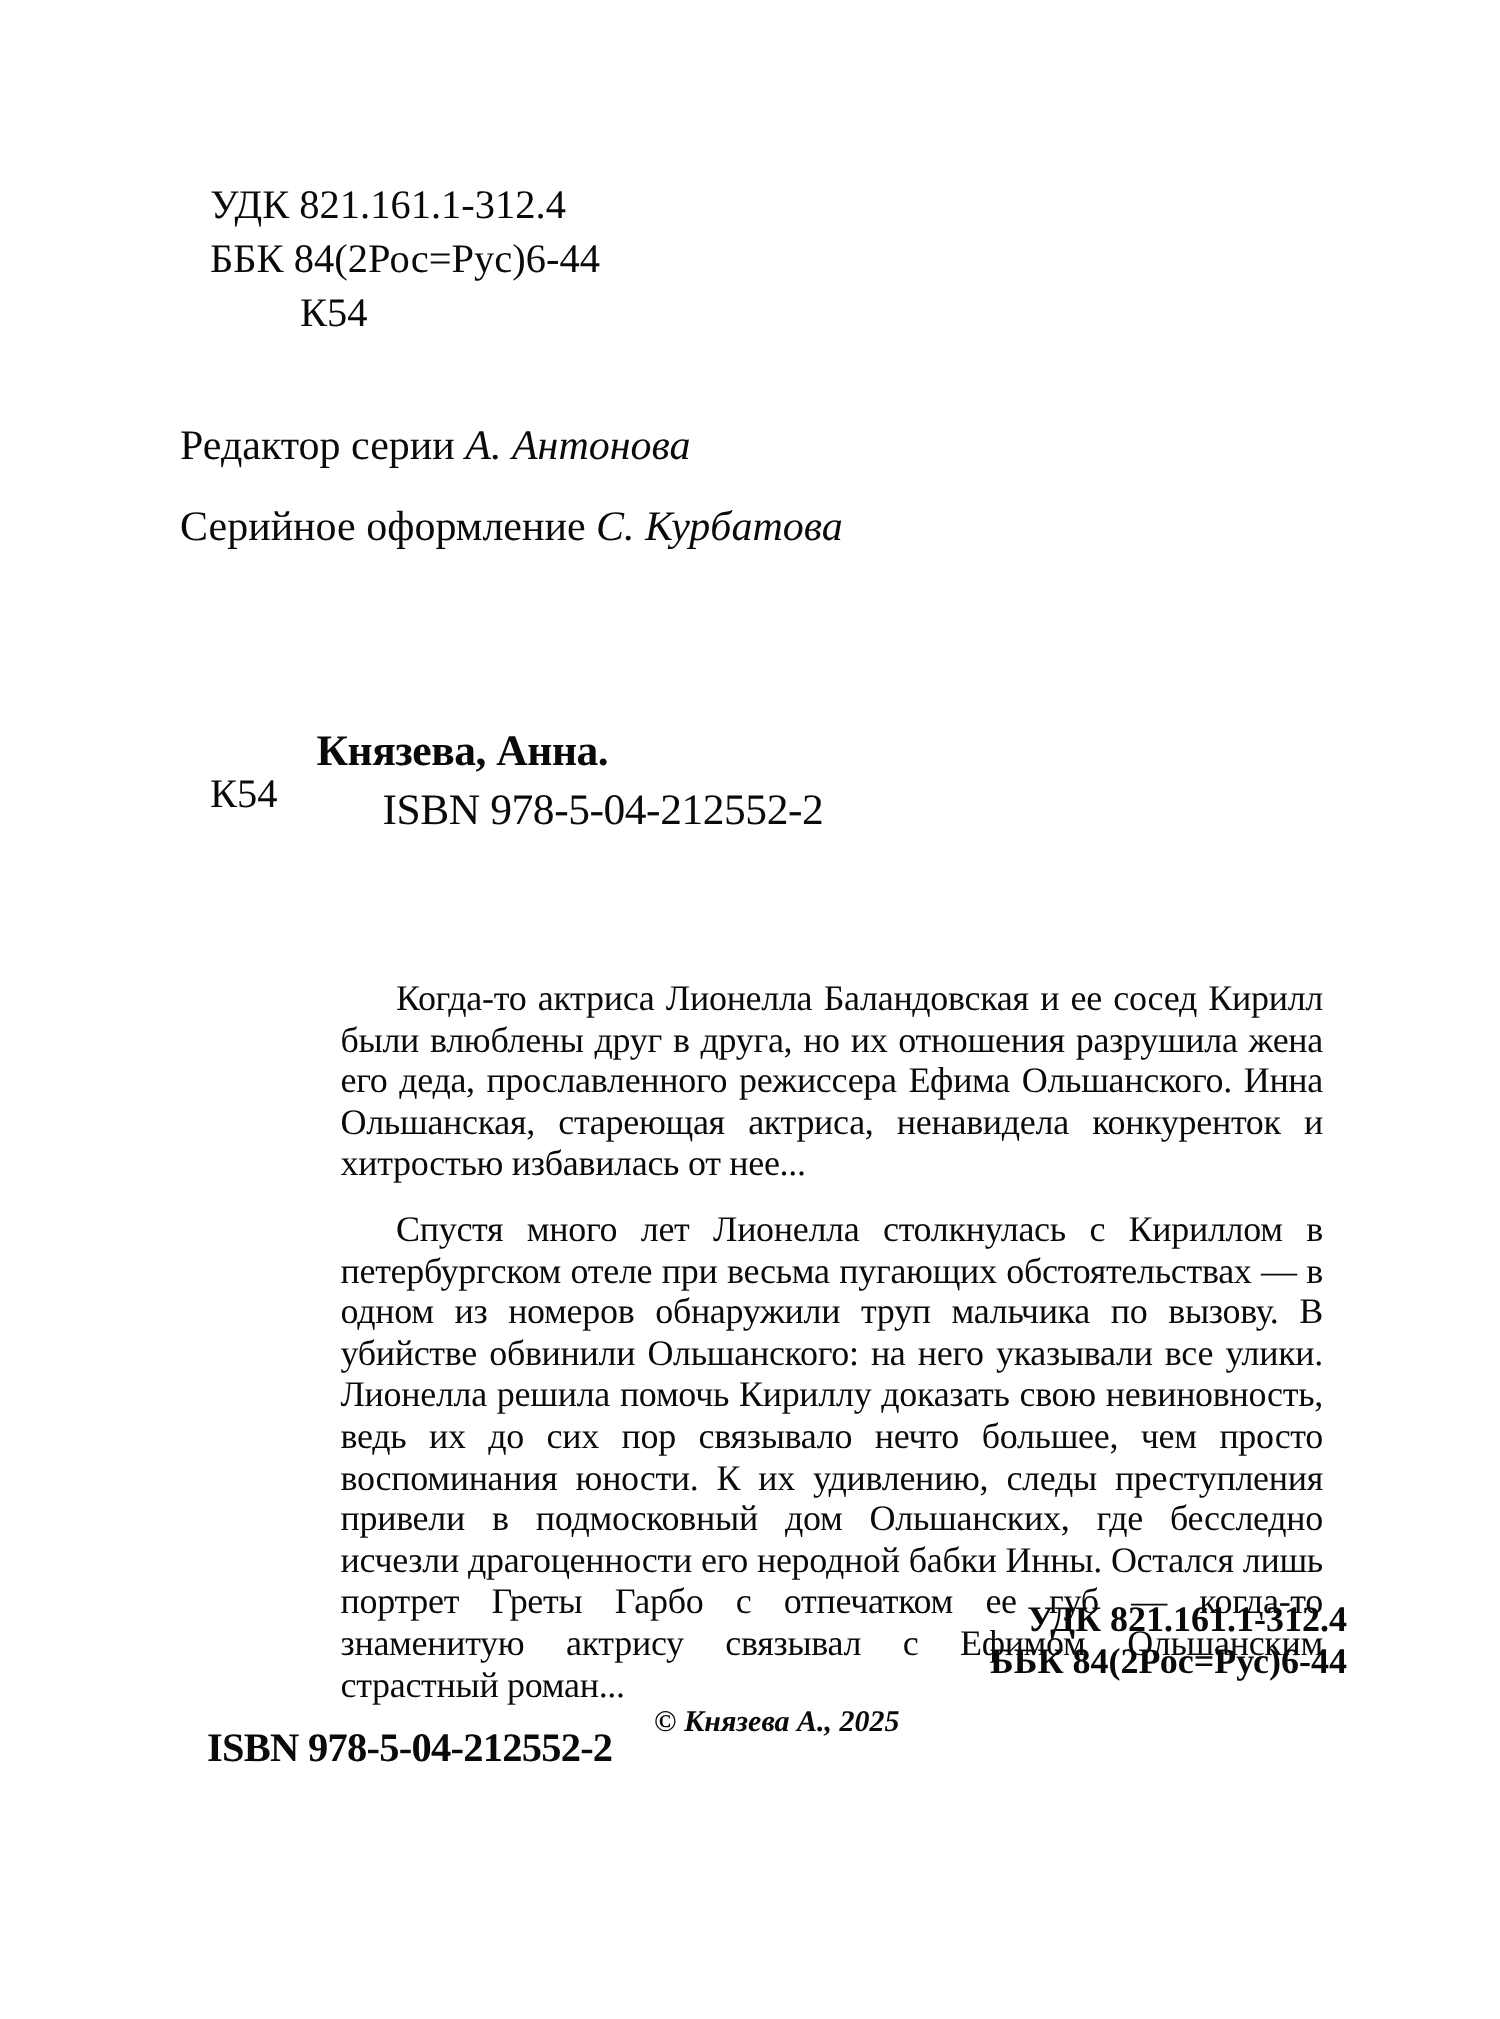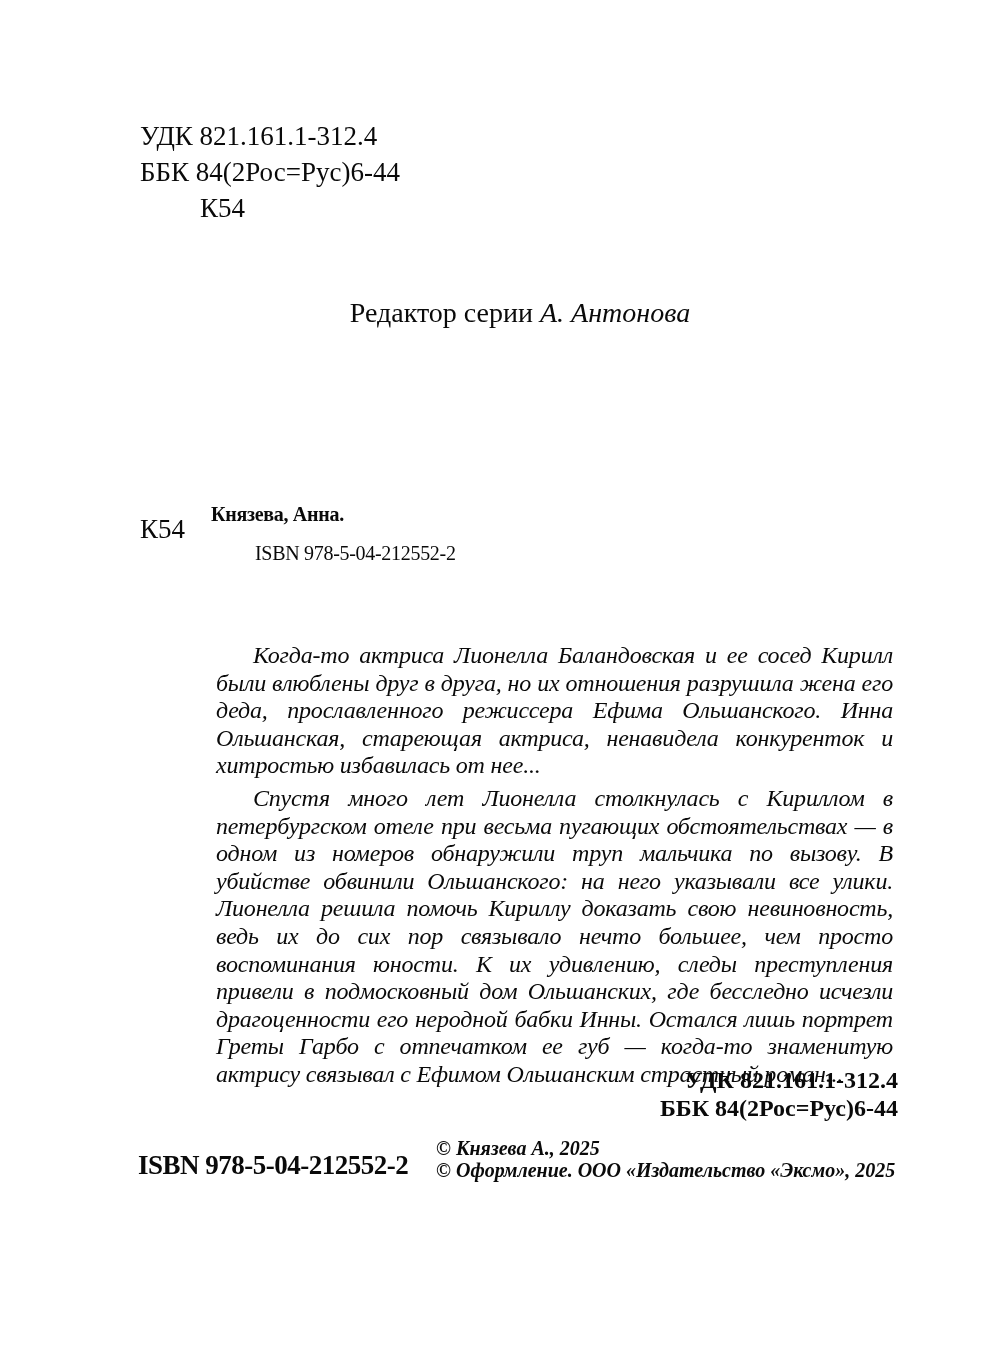--- a/index.html
+++ b/index.html
@@ -17,48 +17,48 @@
   .codes-top {
     left: 140px; top: 118px;
     font-size: 27px; line-height: 36px;
     white-space: nowrap;
   }
   .codes-top .sign { padding-left: 60px; }
 
   
   .editors {
     left: 120px; top: 282px; width: 800px;
-    text-align: center;
-    font-size: 28px; line-height: 32px; margin-top: 15px;
+    text-align: left;
+    font-size: 28px; line-height: 32px;
   }
   .editors .line + .line { margin-top: 22px; }
   .editors .name { font-style: italic; }
 
   
   .k54 {
     left: 140px; top: 514px;
     font-size: 27px;
   }
   .card {
-    left: 211px; top: 499px; width: 688px;
-    font-size: 20px; line-height: 31.5px;
+    left: 211px; top: 486px; width: 688px;
+    font-size: 29px; line-height: 31.5px;
     letter-spacing: -0.3px;
   }
   .card .author { font-weight: bold; }
   .card .desc { text-align: justify; text-indent: 38px; }
   .card .isbn { text-indent: 44px; margin-top: 7px; }
 
   
   .annotation {
     left: 211px; top: 637px; width: 687px;
     font-size: 24px; line-height: 27.6px;
     text-align: justify;
     letter-spacing: -0.2px;
   }
-  .annotation p { margin: 5px; text-indent: 37px; font-style: italic; }
+  .annotation p { margin: 16px; text-indent: 37px; }
 
   
   .codes-bottom {
     right: 102px; top: 1066px;
     text-align: right;
     font-weight: bold;
     font-size: 24px; line-height: 28px;
     white-space: nowrap;
   }
 
@@ -82,20 +82,21 @@
 <body>
 
 <div class="abs codes-top">
   <div>УДК 821.161.1-312.4</div>
   <div>ББК 84(2Рос=Рус)6-44</div>
   <div class="sign">К54</div>
 </div>
 
 <div class="abs editors">
   <div class="line"><span>Редактор серии </span><span class="name">А. Антонова</span></div>
+  <div class="line"><span>Серийное оформление </span><span class="name">С. Курбатова</span></div>
 </div>
 
 <div class="abs k54">К54</div>
 <div class="abs card">
   <div class="author">Князева, Анна.</div>
   <div class="isbn">ISBN 978-5-04-212552-2</div>
 </div>
 
 <div class="abs annotation">
   <p>Когда-то актриса Лионелла Баландовская и ее сосед Кирилл были влюблены друг в друга, но их отношения разрушила жена его деда, прославленного режиссера Ефима Ольшанского. Инна Ольшанская, стареющая актриса, ненавидела конкуренток и хитростью избавилась от нее...</p>
@@ -103,14 +104,13 @@
 </div>
 
 <div class="abs codes-bottom">
   <div>УДК 821.161.1-312.4</div>
   <div>ББК 84(2Рос=Рус)6-44</div>
 </div>
 
 <div class="abs footer-isbn">ISBN 978-5-04-212552-2</div>
 <div class="abs footer-copy">
   <div>© Князева А., 2025</div>
-  <div>© Оформление. ООО «Издательство «Эксмо», 2025</div>
 </div>
 
 </body></html>

